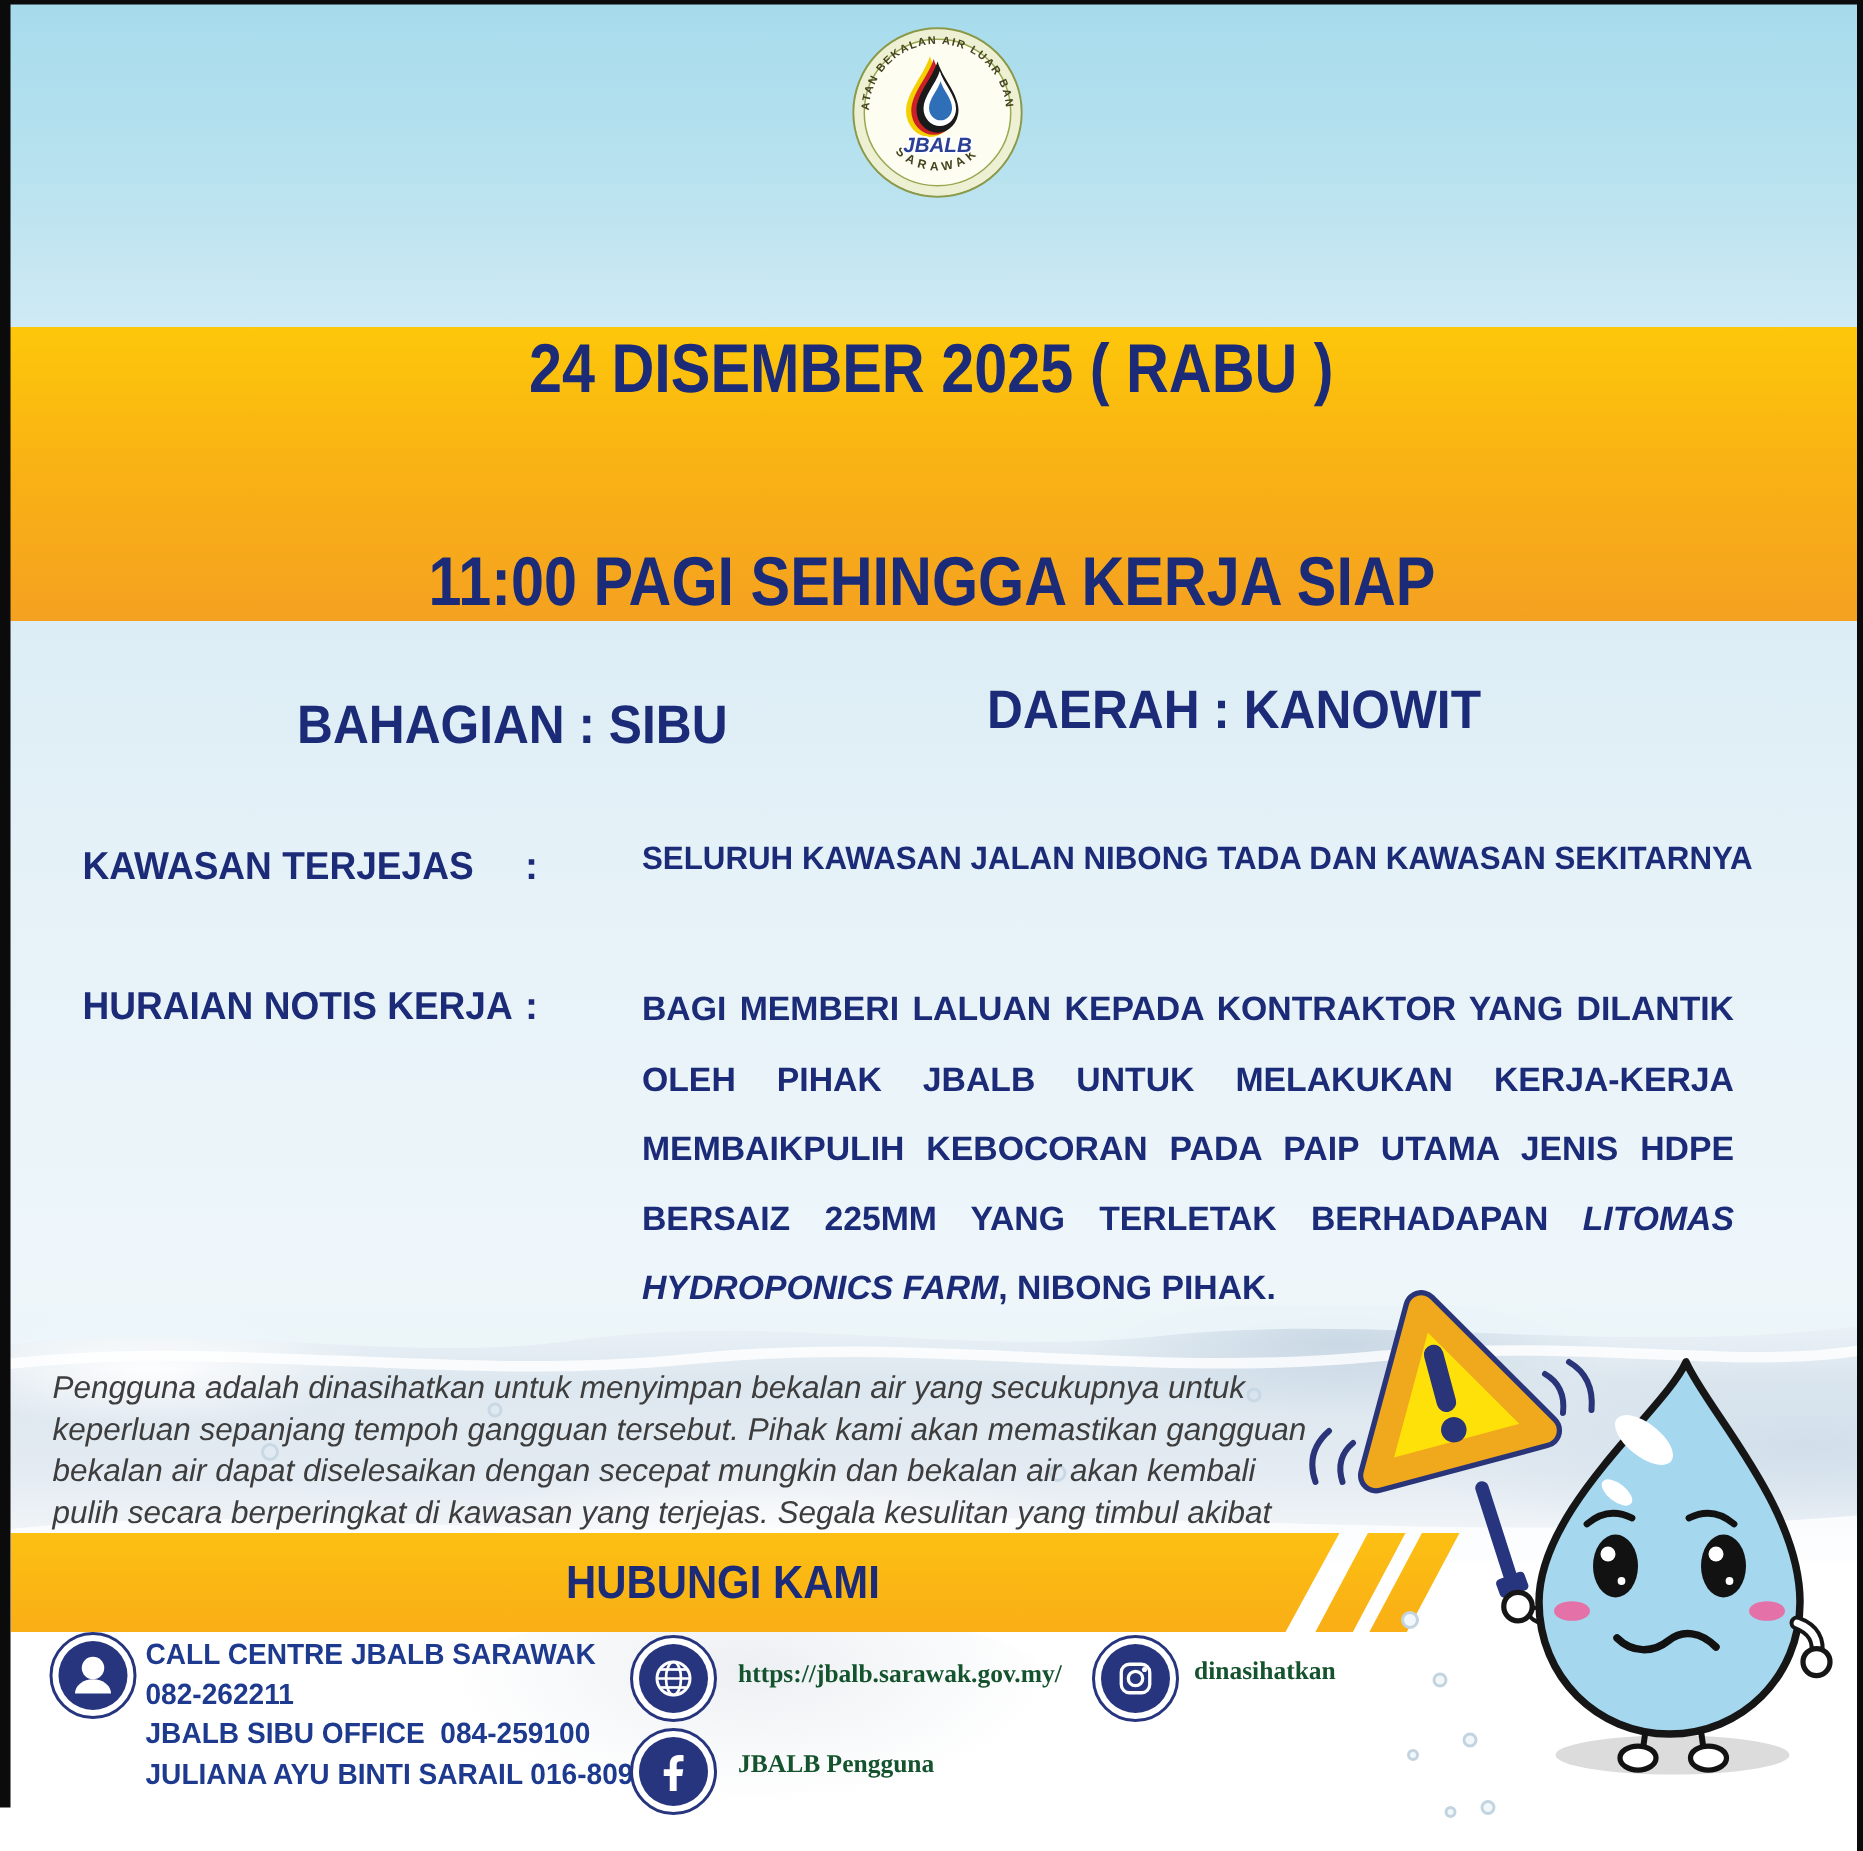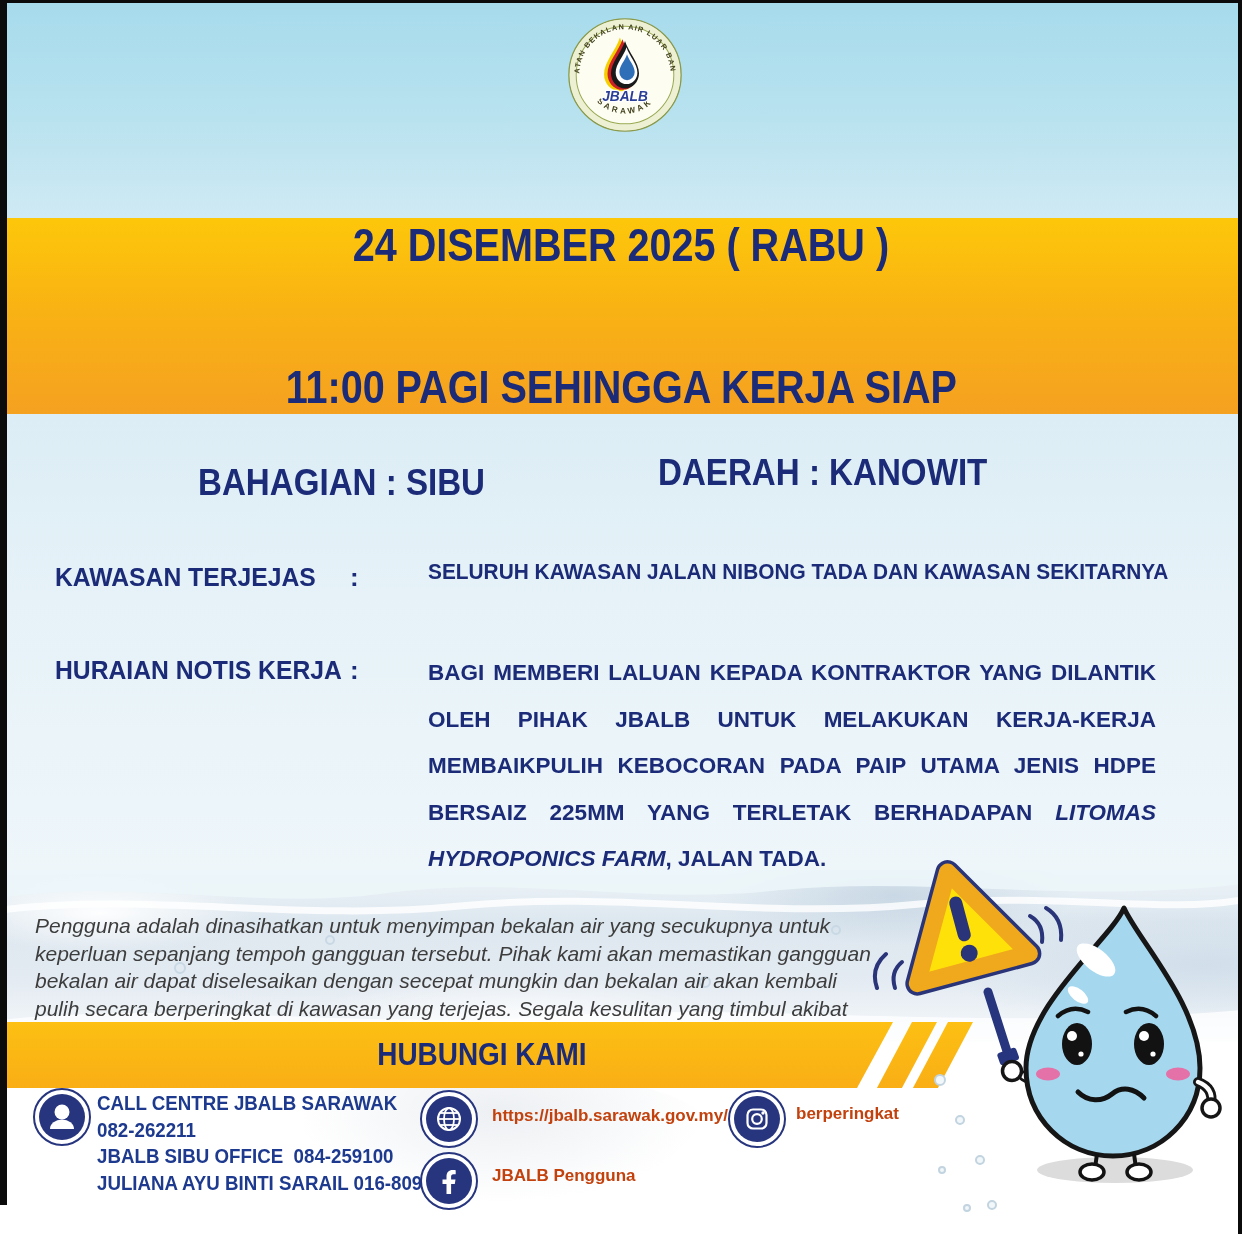--- a/index.html
+++ b/index.html
@@ -72,21 +72,21 @@
 
   .ripple { position:absolute; left:280px; top:1070px; width:440px; height:140px; border-radius:50%; z-index:1;
             background:radial-gradient(ellipse at 50% 30%, rgba(190,200,212,.28), rgba(190,200,212,0) 65%); }
 
   
   .circle-icon { position:absolute; width:58px; height:58px; border-radius:50%; z-index:4;
                  border:2px solid #27357e; background:#ffffff; display:flex; align-items:center; justify-content:center; }
   .circle-icon svg { display:block; }
   .contact-block { position:absolute; left:97px; top:1090px; z-index:4; font-size:19.5px; font-weight:bold;
                    color:#1d3a8f; line-height:26.5px; white-space:nowrap; transform:scaleX(.96); transform-origin:left; }
-  .link-text { position:absolute; z-index:4; font-size:17px; font-weight:bold; color:#c2410c; white-space:nowrap; }
+  .link-text { position:absolute; z-index:4; font-size:17px; font-weight:bold; color:#14532d; white-space:nowrap;font-family:Liberation Serif, serif; }
 
   .mascot { position:absolute; left:872px; top:840px; width:370px; height:394px; z-index:5; }
 </style>
 </head>
 <body>
 
 <div id="frame">
 
   <div class="bg-header"></div>
   <div class="bg-banner"></div>
@@ -135,21 +135,21 @@
 
   <span class="loc-bahagian">BAHAGIAN : SIBU</span>
   <span class="loc-daerah">DAERAH : KANOWIT</span>
 
   <span class="row-label" style="left:55px; top:562px;">KAWASAN TERJEJAS</span>
   <span class="row-colon" style="left:350px; top:562px;">:</span>
   <span class="kawasan-value">SELURUH KAWASAN JALAN NIBONG TADA DAN KAWASAN SEKITARNYA</span>
 
   <span class="row-label" style="left:55px; top:655px;">HURAIAN NOTIS KERJA</span>
   <span class="row-colon" style="left:350px; top:655px;">:</span>
-  <p class="huraian-value"><span>BAGI MEMBERI LALUAN KEPADA KONTRAKTOR YANG DILANTIK OLEH PIHAK JBALB UNTUK MELAKUKAN KERJA-KERJA MEMBAIKPULIH KEBOCORAN PADA PAIP UTAMA JENIS HDPE BERSAIZ 225MM YANG TERLETAK BERHADAPAN </span><span class="it">LITOMAS HYDROPONICS FARM</span><span>, JALAN TADA.</span></p>
+  <p class="huraian-value"><span>BAGI MEMBERI LALUAN KEPADA KONTRAKTOR YANG DILANTIK OLEH PIHAK JBALB UNTUK MELAKUKAN KERJA-KERJA MEMBAIKPULIH KEBOCORAN PADA PAIP UTAMA JENIS HDPE BERSAIZ 225MM YANG TERLETAK BERHADAPAN </span><span class="it">LITOMAS HYDROPONICS FARM</span><span>, NIBONG PIHAK.</span></p>
 
   <p class="disclaimer">Pengguna adalah dinasihatkan untuk menyimpan bekalan air yang secukupnya untuk keperluan sepanjang tempoh gangguan tersebut. Pihak kami akan memastikan gangguan bekalan air dapat diselesaikan dengan secepat mungkin dan bekalan air akan kembali pulih secara berperingkat di kawasan yang terjejas. Segala kesulitan yang timbul akibat gangguan ini adalah sangat dikesali.</p>
 
   <div class="ripple"></div>
   <div class="hubungi-banner">
     <span>HUBUNGI KAMI</span>
   </div>
   <div class="stripe stripe-1"></div>
   <div class="stripe stripe-2"></div>
 
@@ -188,21 +188,21 @@
   <span class="link-text" style="left:492px; top:1166px;">JBALB Pengguna</span>
 
   <div class="circle-icon" style="left:728px; top:1090px;">
     <svg width="50" height="50" viewBox="0 0 50 50">
       <circle cx="25" cy="25" r="23" fill="#27357e"></circle>
       <rect x="15.5" y="15.5" width="19" height="19" rx="5.5" fill="none" stroke="#ffffff" stroke-width="2.2"></rect>
       <circle cx="25" cy="25" r="4.8" fill="none" stroke="#ffffff" stroke-width="2.2"></circle>
       <circle cx="31" cy="19" r="1.7" fill="#ffffff"></circle>
     </svg>
   </div>
-  <span class="link-text" style="left:796px; top:1104px;">berperingkat</span>
+  <span class="link-text" style="left:796px; top:1104px;">dinasihatkan</span>
 
   <svg class="mascot" viewBox="0 0 370 394">
 
     <ellipse cx="243" cy="330" rx="78" ry="13" fill="#dcdcdc"></ellipse>
 
     <g stroke="#c2d4e0" stroke-width="2" fill="#f2f7fa">
       <circle cx="68" cy="240" r="5"></circle>
         <circle cx="88" cy="280" r="4"></circle>
         <circle cx="108" cy="320" r="4"></circle>
       <circle cx="70" cy="330" r="3"></circle>

